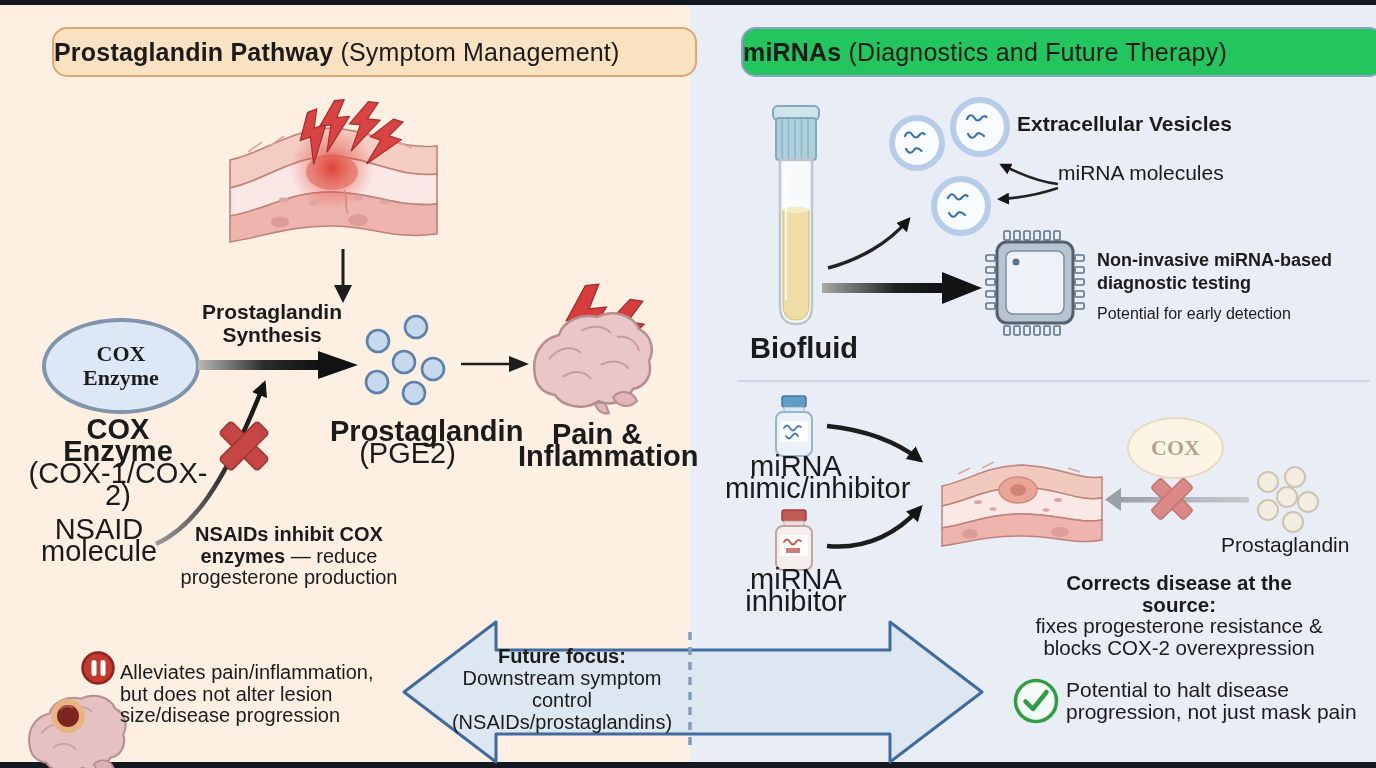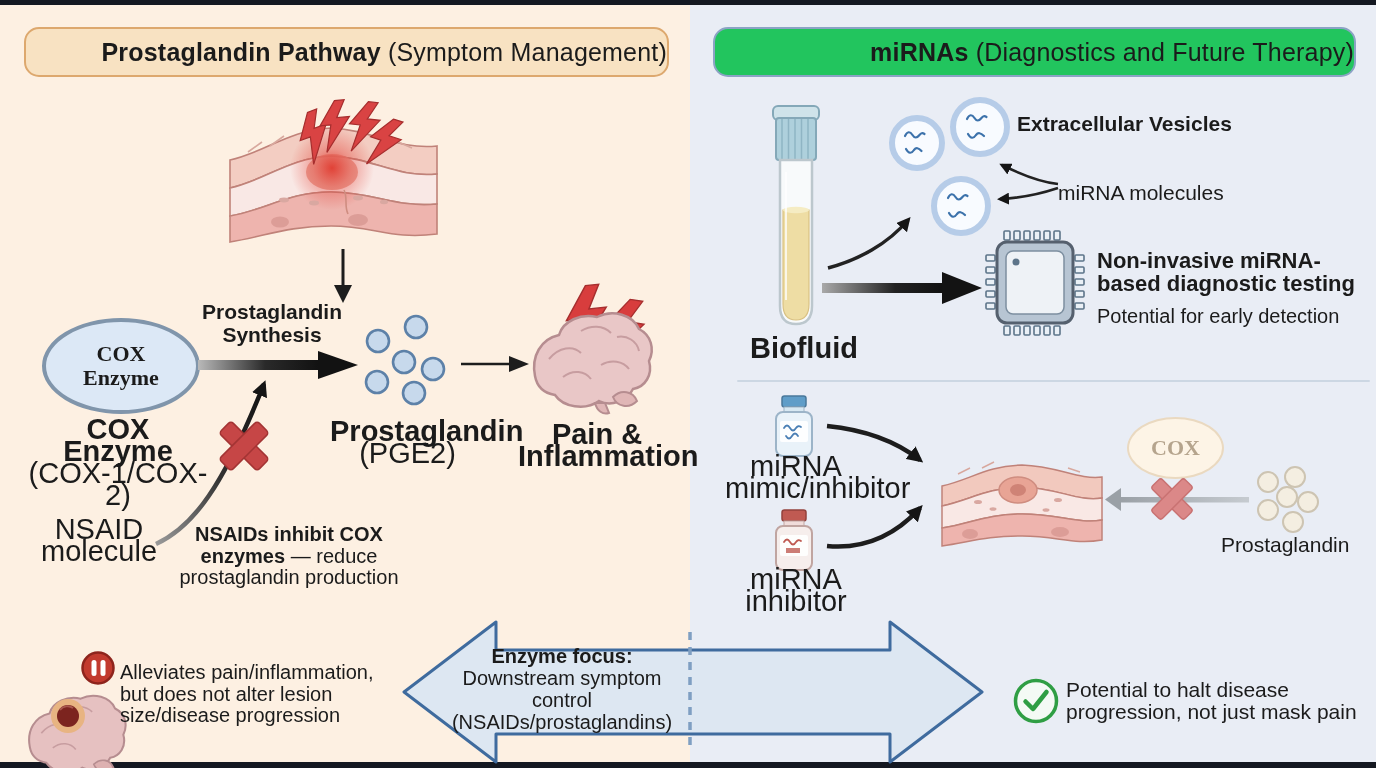--- a/index.html
+++ b/index.html
@@ -2,22 +2,22 @@
 <html><head>
 <meta charset="utf-8">
 <style>
   html,body{margin:0;padding:0;background:#777;}
   #stage{position:relative;width:1376px;height:768px;overflow:hidden;
          font-family:"Liberation Sans",sans-serif;color:#1b1b1b;}
   .abs{position:absolute;}
   .bg-left{left:0;top:0;width:690px;height:768px;background:#fdf0e2;}
   .bg-right{left:690px;top:0;width:686px;height:768px;background:#e9edf5;}
   .frame-bar{left:0;width:1376px;background:#141821;}
-  .title-box{top:27px;height:46px;border-radius:15px;display:flex;align-items:center;justify-content:flex-end;
-             font-size:25px;letter-spacing:.2px;}
+  .title-box{top:27px;height:46px;border-radius:15px;display:flex;align-items:center;justify-content:flex-start;
+             font-size:25px;letter-spacing:.2px;margin-left:28px;}
   .title-left{left:24px;width:641px;background:#f8e2c2;border:2.5px solid #dda86e;}
   .title-right{left:713px;width:639px;background:#22c55e;border:2.5px solid #8ba3c4;}
   .b{font-weight:bold;}
   .cap{font-size:29px;line-height:22px;text-align:center;}
   .cap .ln{display:block;}
   .ellipse{border-radius:50%;display:flex;align-items:center;justify-content:center;text-align:center;font-family:Liberation Serif, serif;}
   .cox-main{left:42px;top:318px;width:150px;height:88px;background:#dce8f6;border:4px solid #8095ab;
             font-size:22px;font-weight:bold;line-height:24px;}
   .cox-faded{left:1127px;top:417px;width:93px;height:58px;background:#fdf4e6;border:2.5px solid #ead9c0;
              font-size:22px;font-weight:bold;color:#b5a48d;}
@@ -168,21 +168,21 @@
       <rect x="-27" y="-8.5" width="54" height="17" rx="3.5" fill="#c64646" stroke="#a33434" stroke-width="1.5" transform="rotate(-45)"></rect>
     </g>
   </svg>
 
   <div class="abs cap" style="left:38px;top:518px;width:122px">
     <span class="ln">NSAID</span>
       <span class="ln">molecule</span>
   </div>
 
   <div class="abs note" style="left:176px;top:524px;width:226px;text-align:center">
-    <span class="b">NSAIDs inhibit COX enzymes</span><span> — reduce prostaglandin production</span>
+    <span class="b">NSAIDs inhibit COX enzymes</span><span> — reduce progesterone production</span>
   </div>
 
   <svg class="abs" style="left:16px;top:648px" width="108" height="108" viewBox="0 0 108 108">
     <g transform="translate(4,22) scale(0.82)">
       <path d="M12 94 C8 74 18 57 36 53 C40 39 58 31 74 35 C90 27 110 33 116 47 C128 53 132 67 126 79 C130 93 122 105 110 107 C104 119 88 125 76 119 C62 129 40 125 32 113 C20 111 14 105 12 94 Z" fill="#e6c1c1" stroke="#b68d90" stroke-width="2.5"></path>
       <g fill="none" stroke="#c79da0" stroke-width="2">
         <path d="M26 77 C36 65 50 63 58 71"></path>
           <path d="M58 49 C68 43 80 43 88 51"></path>
           <path d="M40 95 C50 87 62 89 68 97"></path>
       </g>
@@ -198,21 +198,21 @@
     </g>
   </svg>
 
   <div class="abs note" style="left:120px;top:662px;width:278px">Alleviates pain/inflammation, but does not alter lesion size/disease progression</div>
 
   <svg class="abs" style="left:396px;top:612px" width="592" height="156" viewBox="0 0 592 156">
     <polygon points="8,80 100,10 100,38 494,38 494,10 586,80 494,150 494,122 100,122 100,150" fill="#dde7f2" stroke="#3f6b9e" stroke-width="3" stroke-linejoin="round"></polygon>
     <line x1="294" y1="20" x2="294" y2="140" stroke="#7f9fc2" stroke-width="3.5" stroke-dasharray="8 7"></line>
   </svg>
   <div class="abs note" style="left:442px;top:645px;width:240px;text-align:center;line-height:22px">
-    <span class="b" style="display:block">Enzyme focus:</span><span>Downstream symptom control (NSAIDs/prostaglandins)</span>
+    <span class="b" style="display:block">Future focus:</span><span>Downstream symptom control (NSAIDs/prostaglandins)</span>
   </div>
 
   <svg class="abs" style="left:759px;top:102px" width="74" height="230" viewBox="0 0 74 230">
     <rect x="14" y="4" width="46" height="14" rx="5" fill="#cfe3ea" stroke="#84a8b8" stroke-width="2"></rect>
     <rect x="17" y="16" width="40" height="42" rx="3" fill="#aed0dc" stroke="#84a8b8" stroke-width="2"></rect>
     <path d="M23 17 V57 M29.5 17 V57 M36 17 V57 M42.5 17 V57 M49 17 V57" stroke="#8fb5c4" stroke-width="1.5"></path>
     <path d="M21 58 L21 204 Q21 222 37 222 Q53 222 53 204 L53 58 Z" fill="#f8fafb" stroke="#bcc7cd" stroke-width="2.5"></path>
     <path d="M24 108 L24 202 Q24 218 37 218 Q50 218 50 202 L50 108 Z" fill="#eedda4" stroke="#d9c182" stroke-width="1.2"></path>
     <ellipse cx="37" cy="108" rx="13" ry="3.2" fill="#f5ecc3"></ellipse>
     <line x1="27" y1="70" x2="27" y2="198" stroke="#ffffff" stroke-width="2" opacity=".75"></line>
@@ -250,21 +250,21 @@
     <defs>
         <marker id="mkM" markerWidth="12" markerHeight="12" refX="9" refY="6" orient="auto" markerUnits="userSpaceOnUse">
           <path d="M0 0 L12 6 L0 12 Z" fill="#151515"></path>
         </marker>
       </defs>
     <path d="M78 42 C60 40 42 33 22 23" fill="none" stroke="#222" stroke-width="2.6" marker-end="url(#mkM)"></path>
     <path d="M78 46 C60 52 42 56 20 57" fill="none" stroke="#222" stroke-width="2.6" marker-end="url(#mkM)"></path>
   </svg>
 
   <div class="abs b nowrap" style="left:1017px;top:112px;font-size:21px">Extracellular Vesicles</div>
-  <div class="abs nowrap" style="left:1058px;top:181px;font-size:21px">miRNA molecules</div>
+  <div class="abs nowrap" style="left:1058px;top:161px;font-size:21px">miRNA molecules</div>
 
   <svg class="abs" style="left:820px;top:270px" width="165" height="36" viewBox="0 0 165 36">
     <defs>
         <linearGradient id="gB" x1="0" y1="0" x2="1" y2="0">
           <stop offset="0" stop-color="#a9a9a9"></stop>
           <stop offset=".6" stop-color="#222"></stop>
           <stop offset="1" stop-color="#111"></stop>
         </linearGradient>
       </defs>
     <rect x="2" y="13" width="122" height="10" fill="url(#gB)"></rect>
@@ -294,22 +294,22 @@
         <rect x="91" y="40" width="9" height="6" rx="1"></rect>
         <rect x="91" y="52" width="9" height="6" rx="1"></rect>
         <rect x="91" y="64" width="9" height="6" rx="1"></rect>
         <rect x="91" y="76" width="9" height="6" rx="1"></rect>
     </g>
     <rect x="13" y="15" width="76" height="81" rx="10" fill="#b7c5d3" stroke="#55606e" stroke-width="3"></rect>
     <rect x="22" y="24" width="58" height="63" rx="7" fill="#eef2f6" stroke="#7d8fa0" stroke-width="1.5"></rect>
     <circle cx="32" cy="35" r="3.5" fill="#5c7489"></circle>
   </svg>
 
-  <div class="abs b" style="left:1097px;top:249px;width:265px;font-size:22px;line-height:23px">Non-invasive miRNA-based diagnostic testing</div>
-  <div class="abs nowrap" style="left:1097px;top:305px;font-size:20px">Potential for early detection</div>
+  <div class="abs b" style="left:1097px;top:249px;width:265px;font-size:18px;line-height:23px">Non-invasive miRNA-based diagnostic testing</div>
+  <div class="abs nowrap" style="left:1097px;top:305px;font-size:16px">Potential for early detection</div>
 
   <div class="abs divider-right"></div>
 
   <svg class="abs" style="left:769px;top:394px" width="50" height="64" viewBox="0 0 50 64">
     <rect x="13" y="2" width="24" height="11" rx="2.5" fill="#5f9dc8" stroke="#49789b" stroke-width="1.5"></rect>
     <rect x="15" y="13" width="20" height="5" fill="#d7e8f2" stroke="#9db4c6" stroke-width="1"></rect>
     <rect x="7" y="18" width="36" height="44" rx="7" fill="#e9f2f9" stroke="#9cb4c8" stroke-width="2"></rect>
     <rect x="11" y="27" width="28" height="21" rx="2" fill="#ffffff" opacity=".9"></rect>
     <path d="M15 34 q3 -5 6 0 q3 5 6 0 q2 -3 5 -1" fill="none" stroke="#4a7fb5" stroke-width="1.8" stroke-linecap="round"></path>
     <path d="M17 42 q3 5 6 0 q3 -5 6 0" fill="none" stroke="#4a7fb5" stroke-width="1.8" stroke-linecap="round"></path>
@@ -382,20 +382,23 @@
       <circle cx="19" cy="21" r="10"></circle>
         <circle cx="46" cy="16" r="10"></circle>
         <circle cx="38" cy="36" r="10"></circle>
       <circle cx="59" cy="41" r="10"></circle>
         <circle cx="19" cy="49" r="10"></circle>
         <circle cx="44" cy="61" r="10"></circle>
     </g>
   </svg>
   <div class="abs nowrap" style="left:1221px;top:533px;font-size:21px">Prostaglandin</div>
 
+  <div class="abs" style="left:1030px;top:572px;width:298px;text-align:center;font-size:20.5px;line-height:21.5px">
+    <span class="b" style="display:block">Corrects disease at the source:</span><span>fixes progesterone resistance &amp; blocks COX-2 overexpression</span>
+  </div>
 
   <svg class="abs" style="left:1011px;top:676px" width="50" height="50" viewBox="0 0 50 50">
     <circle cx="25" cy="25" r="20.5" fill="#f4faf5" stroke="#2f9e44" stroke-width="3.5"></circle>
     <path d="M14.5 25.5 L22 33 L35.5 16" fill="none" stroke="#2f9e44" stroke-width="4.5" stroke-linecap="round" stroke-linejoin="round"></path>
   </svg>
   <div class="abs" style="left:1066px;top:679px;width:300px;font-size:21px;line-height:22px">Potential to halt disease progression, not just mask pain</div>
 
 </div>
 
 </body></html>

